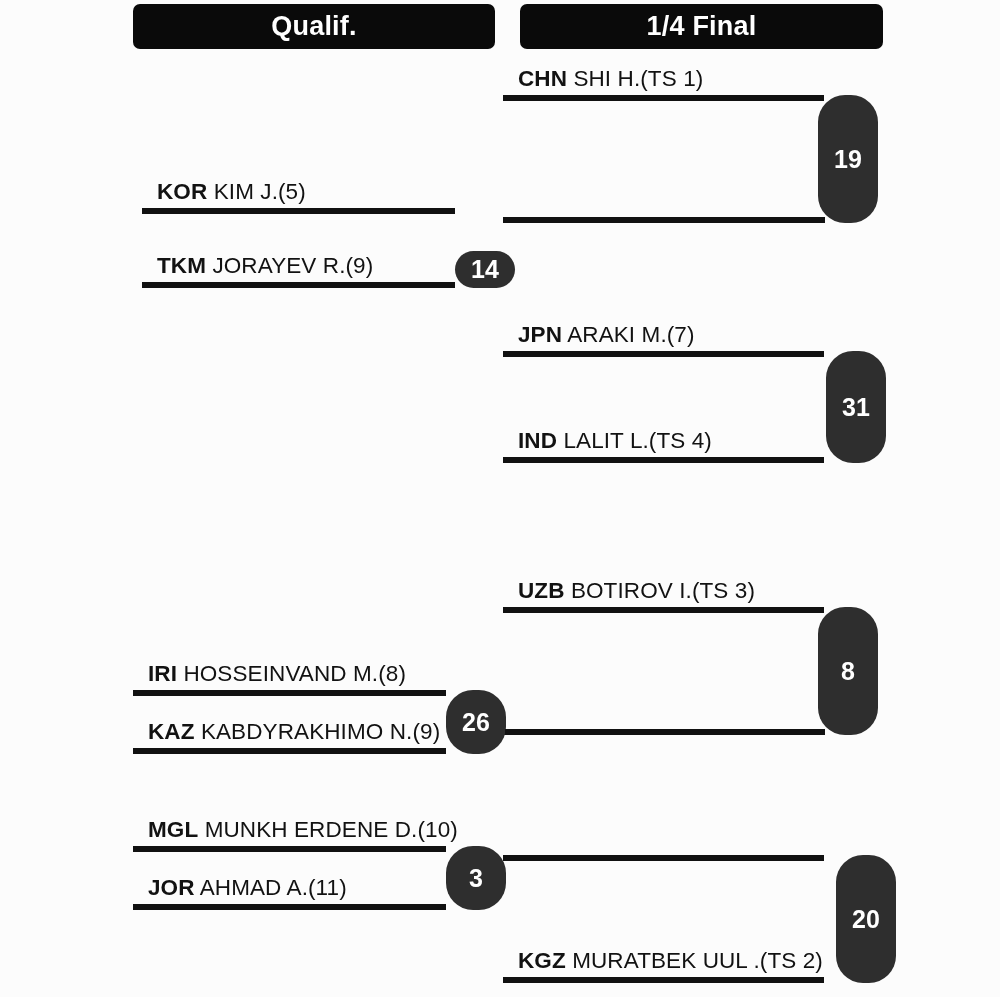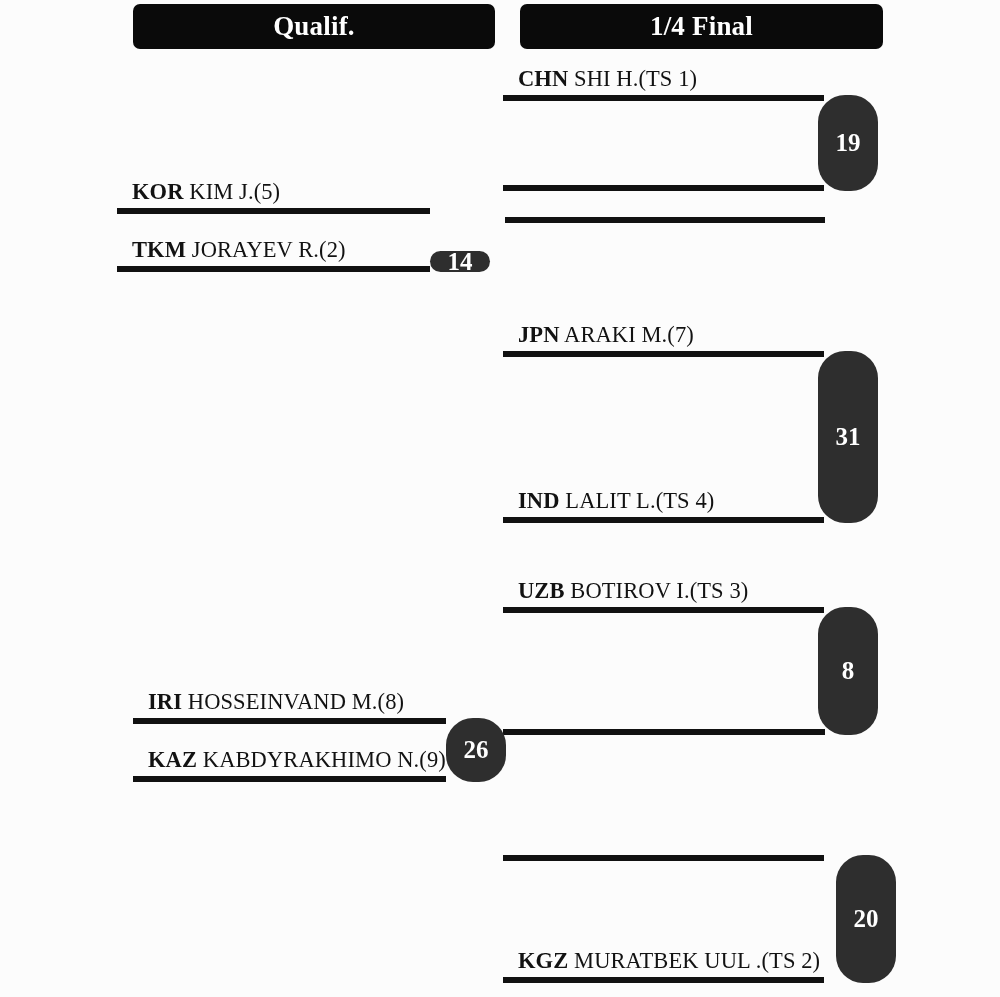--- a/index.html
+++ b/index.html
@@ -9,21 +9,20 @@
   }
   body {
     font-family: "Liberation Sans", sans-serif;
   }
   #bracket-root {
     position: relative;
     width: 1000px;
     height: 997px;
     background: #fcfcfc;
     overflow: hidden;
-    font-family: Liberation Serif, serif;
   }
 
   
   .round-header {
     position: absolute;
     background: #0a0a0a;
     border-radius: 7px;
     color: #ffffff;
     font-weight: bold;
     font-size: 27px;
@@ -95,86 +94,99 @@
 </style>
 </head>
 <body>
 
 <div id="bracket-root">
 
   <div class="round-header" id="hdr-qualif">Qualif.</div>
 
   <div class="round-header" id="hdr-quarter">1/4 Final</div>
 
-  <div class="pair" style="left:503px; top:95px; width:375px; height:96px;">
+  <div class="pair" style="left:503px; top:95px; width:375px; height:128px;">
     <div class="competitor above">
       <span class="code">CHN</span>
       <span class="name"> SHI H.(TS 1)</span>
     </div>
     <div class="rail top" style="width:321px;"></div>
     <div class="rail bottom" style="width:321px;"></div>
     <div class="score-box" style="left:315px;">19</div>
   </div>
 
-  <div class="pair" style="left:117px; top:208px; width:372px; height:64px;">
+  <div class="pair" style="left:142px; top:208px; width:372px; height:80px;">
     <div class="competitor above">
       <span class="code">KOR</span>
       <span class="name"> KIM J.(5)</span>
     </div>
     <div class="rail top" style="width:313px;"></div>
     <div class="competitor inner-bottom">
       <span class="code">TKM</span>
-      <span class="name"> JORAYEV R.(2)</span>
+      <span class="name"> JORAYEV R.(9)</span>
     </div>
     <div class="rail bottom" style="width:313px;"></div>
     <div class="score-box" style="left:313px;margin-top:43px;">14</div>
   </div>
 
   <div class="connector" style="left:505px; top:217px; width:320px;"></div>
 
-  <div class="pair" style="left:503px; top:351px; width:375px; height:172px;">
+  <div class="pair" style="left:503px; top:351px; width:375px; height:112px;">
     <div class="competitor above">
       <span class="code">JPN</span>
       <span class="name"> ARAKI M.(7)</span>
     </div>
     <div class="rail top" style="width:321px;"></div>
     <div class="competitor inner-bottom">
       <span class="code">IND</span>
       <span class="name"> LALIT L.(TS 4)</span>
     </div>
     <div class="rail bottom" style="width:321px;"></div>
-    <div class="score-box" style="left:315px;">31</div>
+    <div class="score-box" style="left:323px;">31</div>
   </div>
 
   <div class="pair" style="left:503px; top:607px; width:375px; height:128px;">
     <div class="competitor above">
       <span class="code">UZB</span>
       <span class="name"> BOTIROV I.(TS 3)</span>
     </div>
     <div class="rail top" style="width:321px;"></div>
     <div class="rail bottom" style="width:321px;"></div>
     <div class="score-box" style="left:315px;">8</div>
   </div>
 
-  <div class="pair" style="left:133px; top:718px; width:372px; height:64px;">
+  <div class="pair" style="left:133px; top:690px; width:372px; height:64px;">
     <div class="competitor above">
       <span class="code">IRI</span>
       <span class="name"> HOSSEINVAND M.(8)</span>
     </div>
     <div class="rail top" style="width:313px;"></div>
     <div class="competitor inner-bottom">
       <span class="code">KAZ</span>
       <span class="name"> KABDYRAKHIMO N.(9)</span>
     </div>
     <div class="rail bottom" style="width:313px;"></div>
     <div class="score-box" style="left:313px;text-align:right;">26</div>
   </div>
 
   <div class="connector" style="left:505px; top:729px; width:320px;"></div>
 
+  <div class="pair" style="left:133px; top:846px; width:372px; height:64px;">
+    <div class="competitor above">
+      <span class="code">MGL</span>
+      <span class="name"> MUNKH ERDENE D.(10)</span>
+    </div>
+    <div class="rail top" style="width:313px;"></div>
+    <div class="competitor inner-bottom">
+      <span class="code">JOR</span>
+      <span class="name"> AHMAD A.(11)</span>
+    </div>
+    <div class="rail bottom" style="width:313px;"></div>
+    <div class="score-box" style="left:313px;">3</div>
+  </div>
 
   <div class="pair" style="left:503px; top:855px; width:375px; height:128px;">
     <div class="rail top" style="width:321px;"></div>
     <div class="competitor inner-bottom">
       <span class="code">KGZ</span>
       <span class="name"> MURATBEK UUL .(TS 2)</span>
     </div>
     <div class="rail bottom" style="width:321px;"></div>
     <div class="score-box" style="left:333px;">20</div>
   </div>

